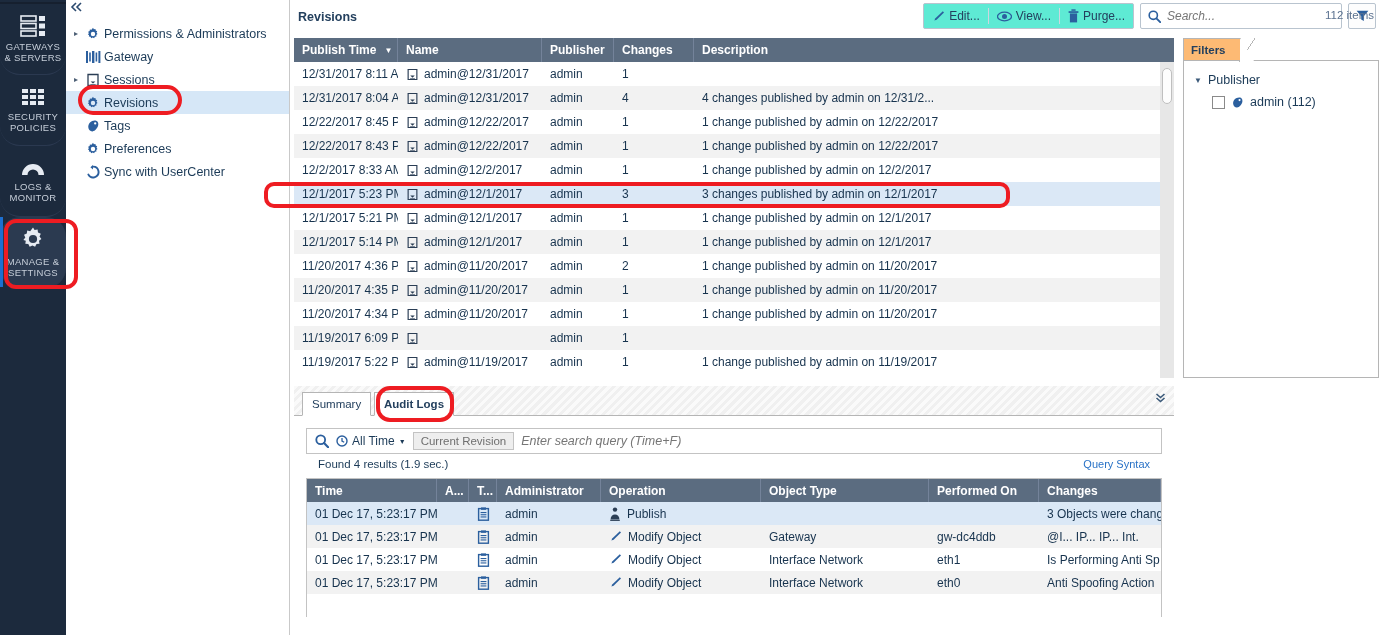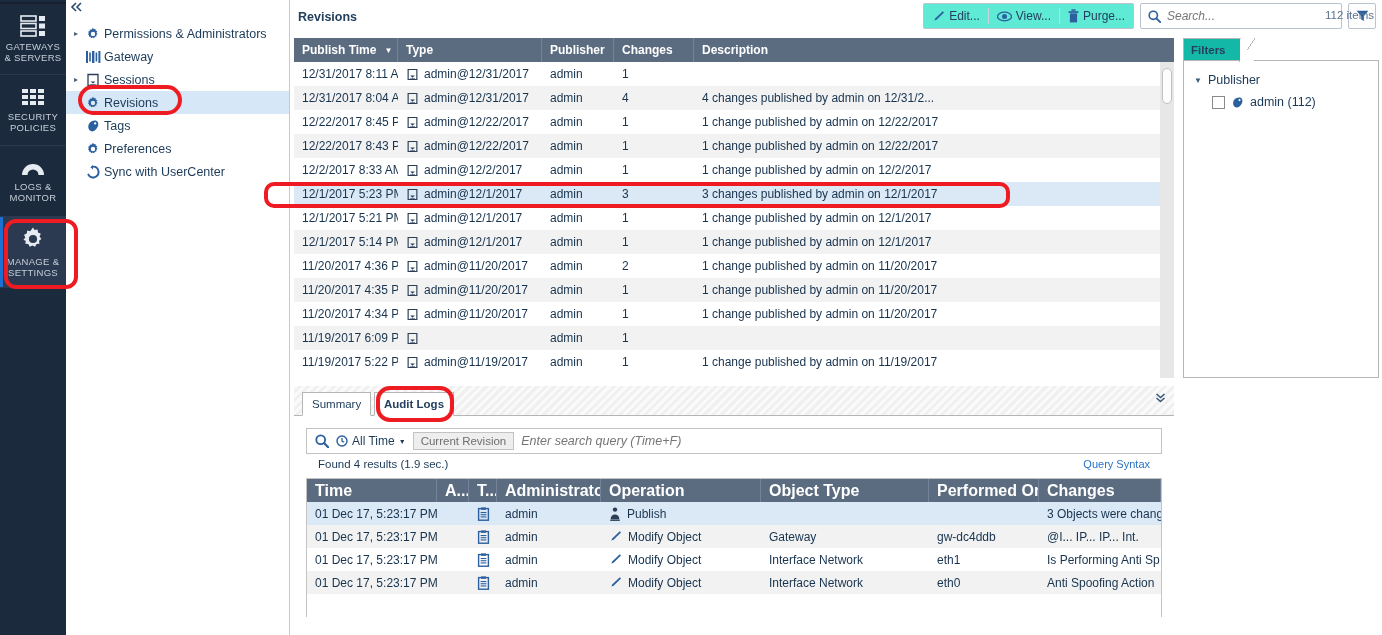--- a/index.html
+++ b/index.html
@@ -25,20 +25,21 @@
   .rail-top-line { height: 2px; background: #16202f; }
   .rail-item {
     position: relative;
     height: 71px;
     display: flex; flex-direction: column;
     align-items: center; justify-content: center;
     color: #c6ced9;
     border-bottom: 1px solid #2b3950;
     cursor: pointer;
     user-select: none;
+    border-radius: 20px;
   }
   .rail-item.selected { background: #2b3a50; }
   .rail-item.selected::before {
     content: ""; position: absolute; left: 0; top: 0; bottom: 0;
     width: 3px; background: #1d6fd0;
   }
   .rail-ico { margin-bottom: 4px; line-height: 0; }
   .rail-lbl {
     font-size: 9.5px; letter-spacing: .3px; text-align: center;
     line-height: 11px; color: #c6ced9;
@@ -129,21 +130,21 @@
     position: absolute; left: 2px; top: 6px; width: 10px; height: 36px;
     background: #fdfdfd; border: 1px solid #bfbfbf; border-radius: 5px;
   }
 
   
   .filters {
     position: absolute; left: 1183px; top: 38px; width: 196px; height: 340px;
   }
   .ftab {
     width: 58px; height: 22px; border: 1px solid #b5b5b5; border-bottom: none;
-    background: #14b8a6; display: flex; align-items: center; padding-left: 7px;
+    background: #fdba74; display: flex; align-items: center; padding-left: 7px;
     font-size: 11.5px; font-weight: bold; color: #24405e; position: relative;
   }
   .ftab::after{
     content:""; position:absolute; right:-14px; top:-1px; width:0; height:0;
     border-bottom: 23px solid #fff; border-right: 14px solid transparent;
   }
   .ftab-line{
     position:absolute; right:-15px; top:-1px; width:16px; height:24px;
     background: linear-gradient(to bottom right, transparent 49.3%, #b5b5b5 49.3%, #b5b5b5 52%, transparent 52%);
   }
@@ -178,21 +179,21 @@
   .q-current {
     border: 1px solid #c3c3c3; background: #eeeeee; color: #6f6f6f;
     font-size: 11.5px; padding: 2px 7px; cursor: pointer;
   }
   .q-input { flex: 1 1 auto; font-style: italic; color: #767676; font-size: 12.5px; }
   .qmeta { display: flex; justify-content: space-between; align-items: center; padding: 4px 12px 0 12px; }
   .qfound { font-size: 11.5px; color: #1b3a57; }
   .qsyntax { font-size: 11px; color: #2a73c7; cursor: pointer; }
 
   .atable { margin: 8px 12px 0 12px; border: 1px solid #c3c3c3; border-bottom: none; height: 139px; overflow: hidden; }
-  .ahead { display: flex; height: 23px; background: #5b6c80; color: #fff; font-size: 16px; font-weight: bold; align-items: center; }
+  .ahead { display: flex; height: 23px; background: #5b6c80; color: #fff; font-size: 12px; font-weight: bold; align-items: center; }
   .ah { height: 23px; display: flex; align-items: center; padding-left: 8px; border-right: 1px solid #74839a; white-space: nowrap; overflow:hidden; cursor:pointer;}
   .arow { display: flex; height: 23px; align-items: center; font-size: 12px; color: #17334e; }
   .arow.alt { background: #f2f2f2; }
   .arow.sel { background: #dbe8f6; }
   .ac { padding-left: 8px; white-space: nowrap; overflow: hidden; display: flex; align-items: center; gap:6px; }
   .a-time { width: 130px; flex: 0 0 130px; }
   .a-a    { width: 32px;  flex: 0 0 32px; }
   .a-t    { width: 28px;  flex: 0 0 28px; }
   .a-adm  { width: 104px; flex: 0 0 104px; }
   .a-op   { width: 160px; flex: 0 0 160px; }
@@ -442,21 +443,21 @@
     <div class="items-count" style="top:9px;">112 items</div>
   </div>
 
   <div class="grid-wrap">
     <div class="ghead">
       <div class="gh c-time">
         <span>Publish Time</span>
         <span style="margin-left:8px;font-size:8px;">▼</span>
       </div>
       <div class="gh c-name">
-          <span>Type</span>
+          <span>Name</span>
         </div>
       <div class="gh c-pub">
           <span>Publisher</span>
         </div>
       <div class="gh c-chg">
           <span>Changes</span>
         </div>
       <div class="gh c-desc">
           <span>Description</span>
         </div>

